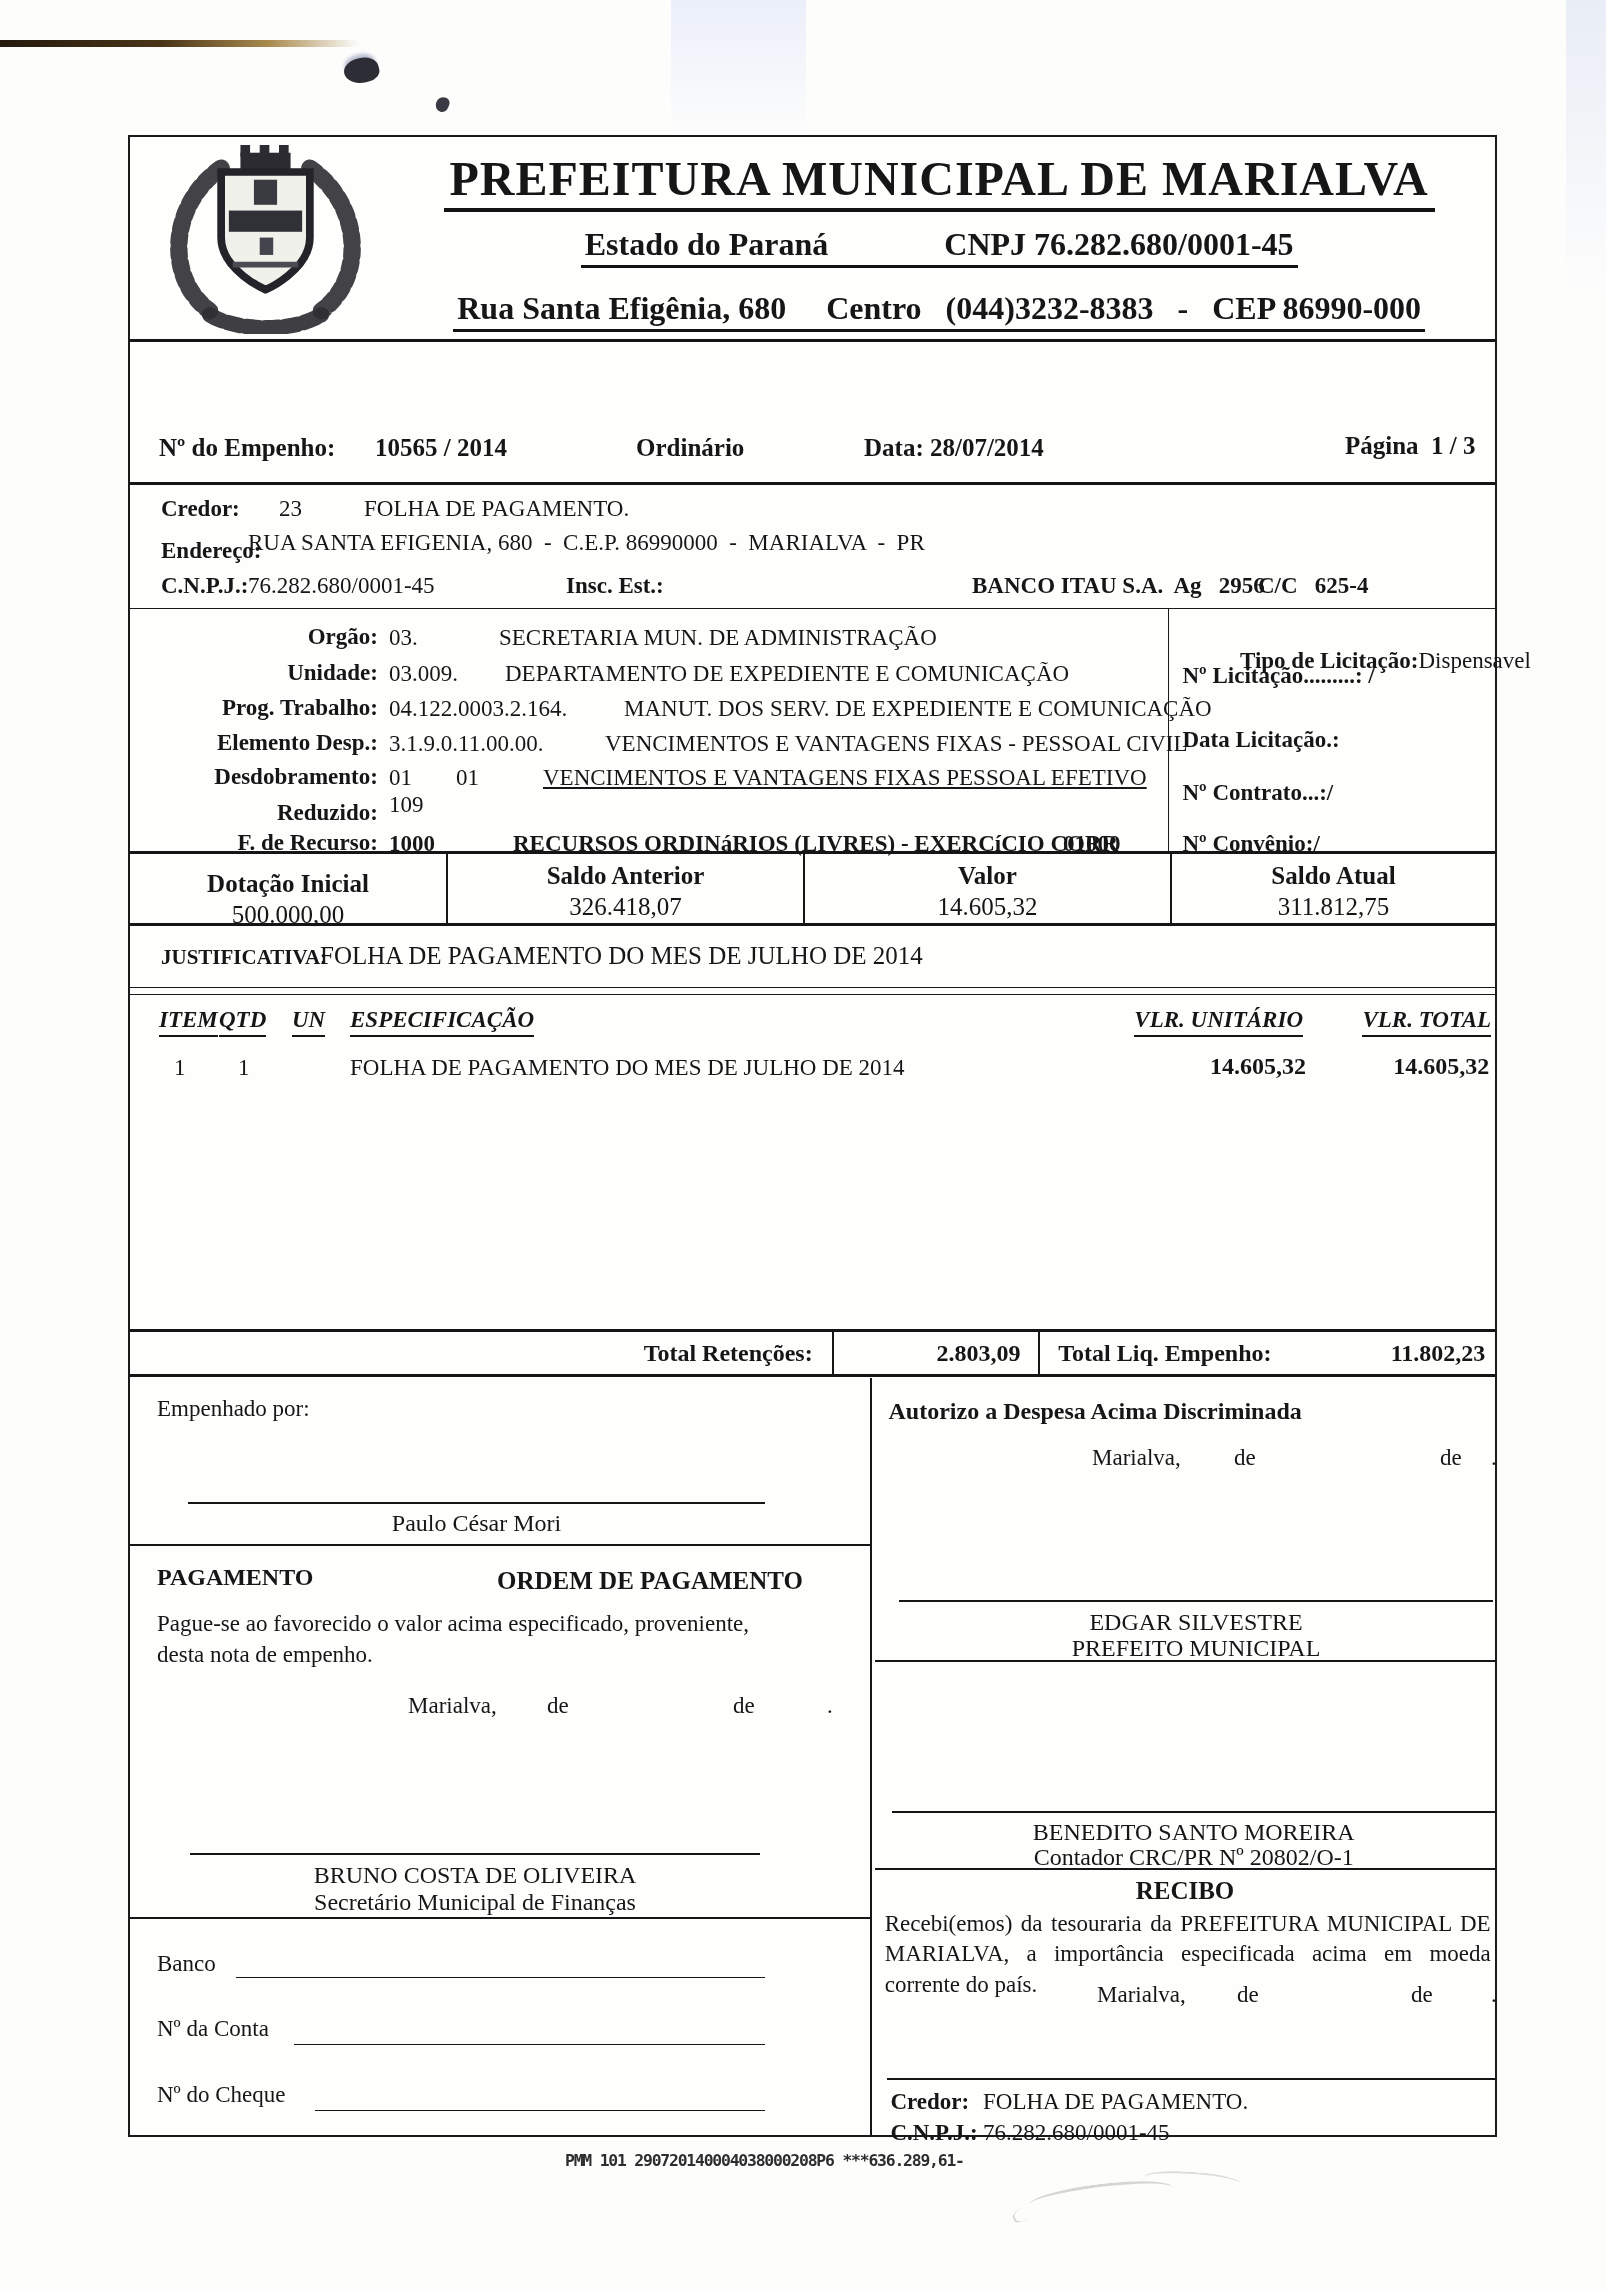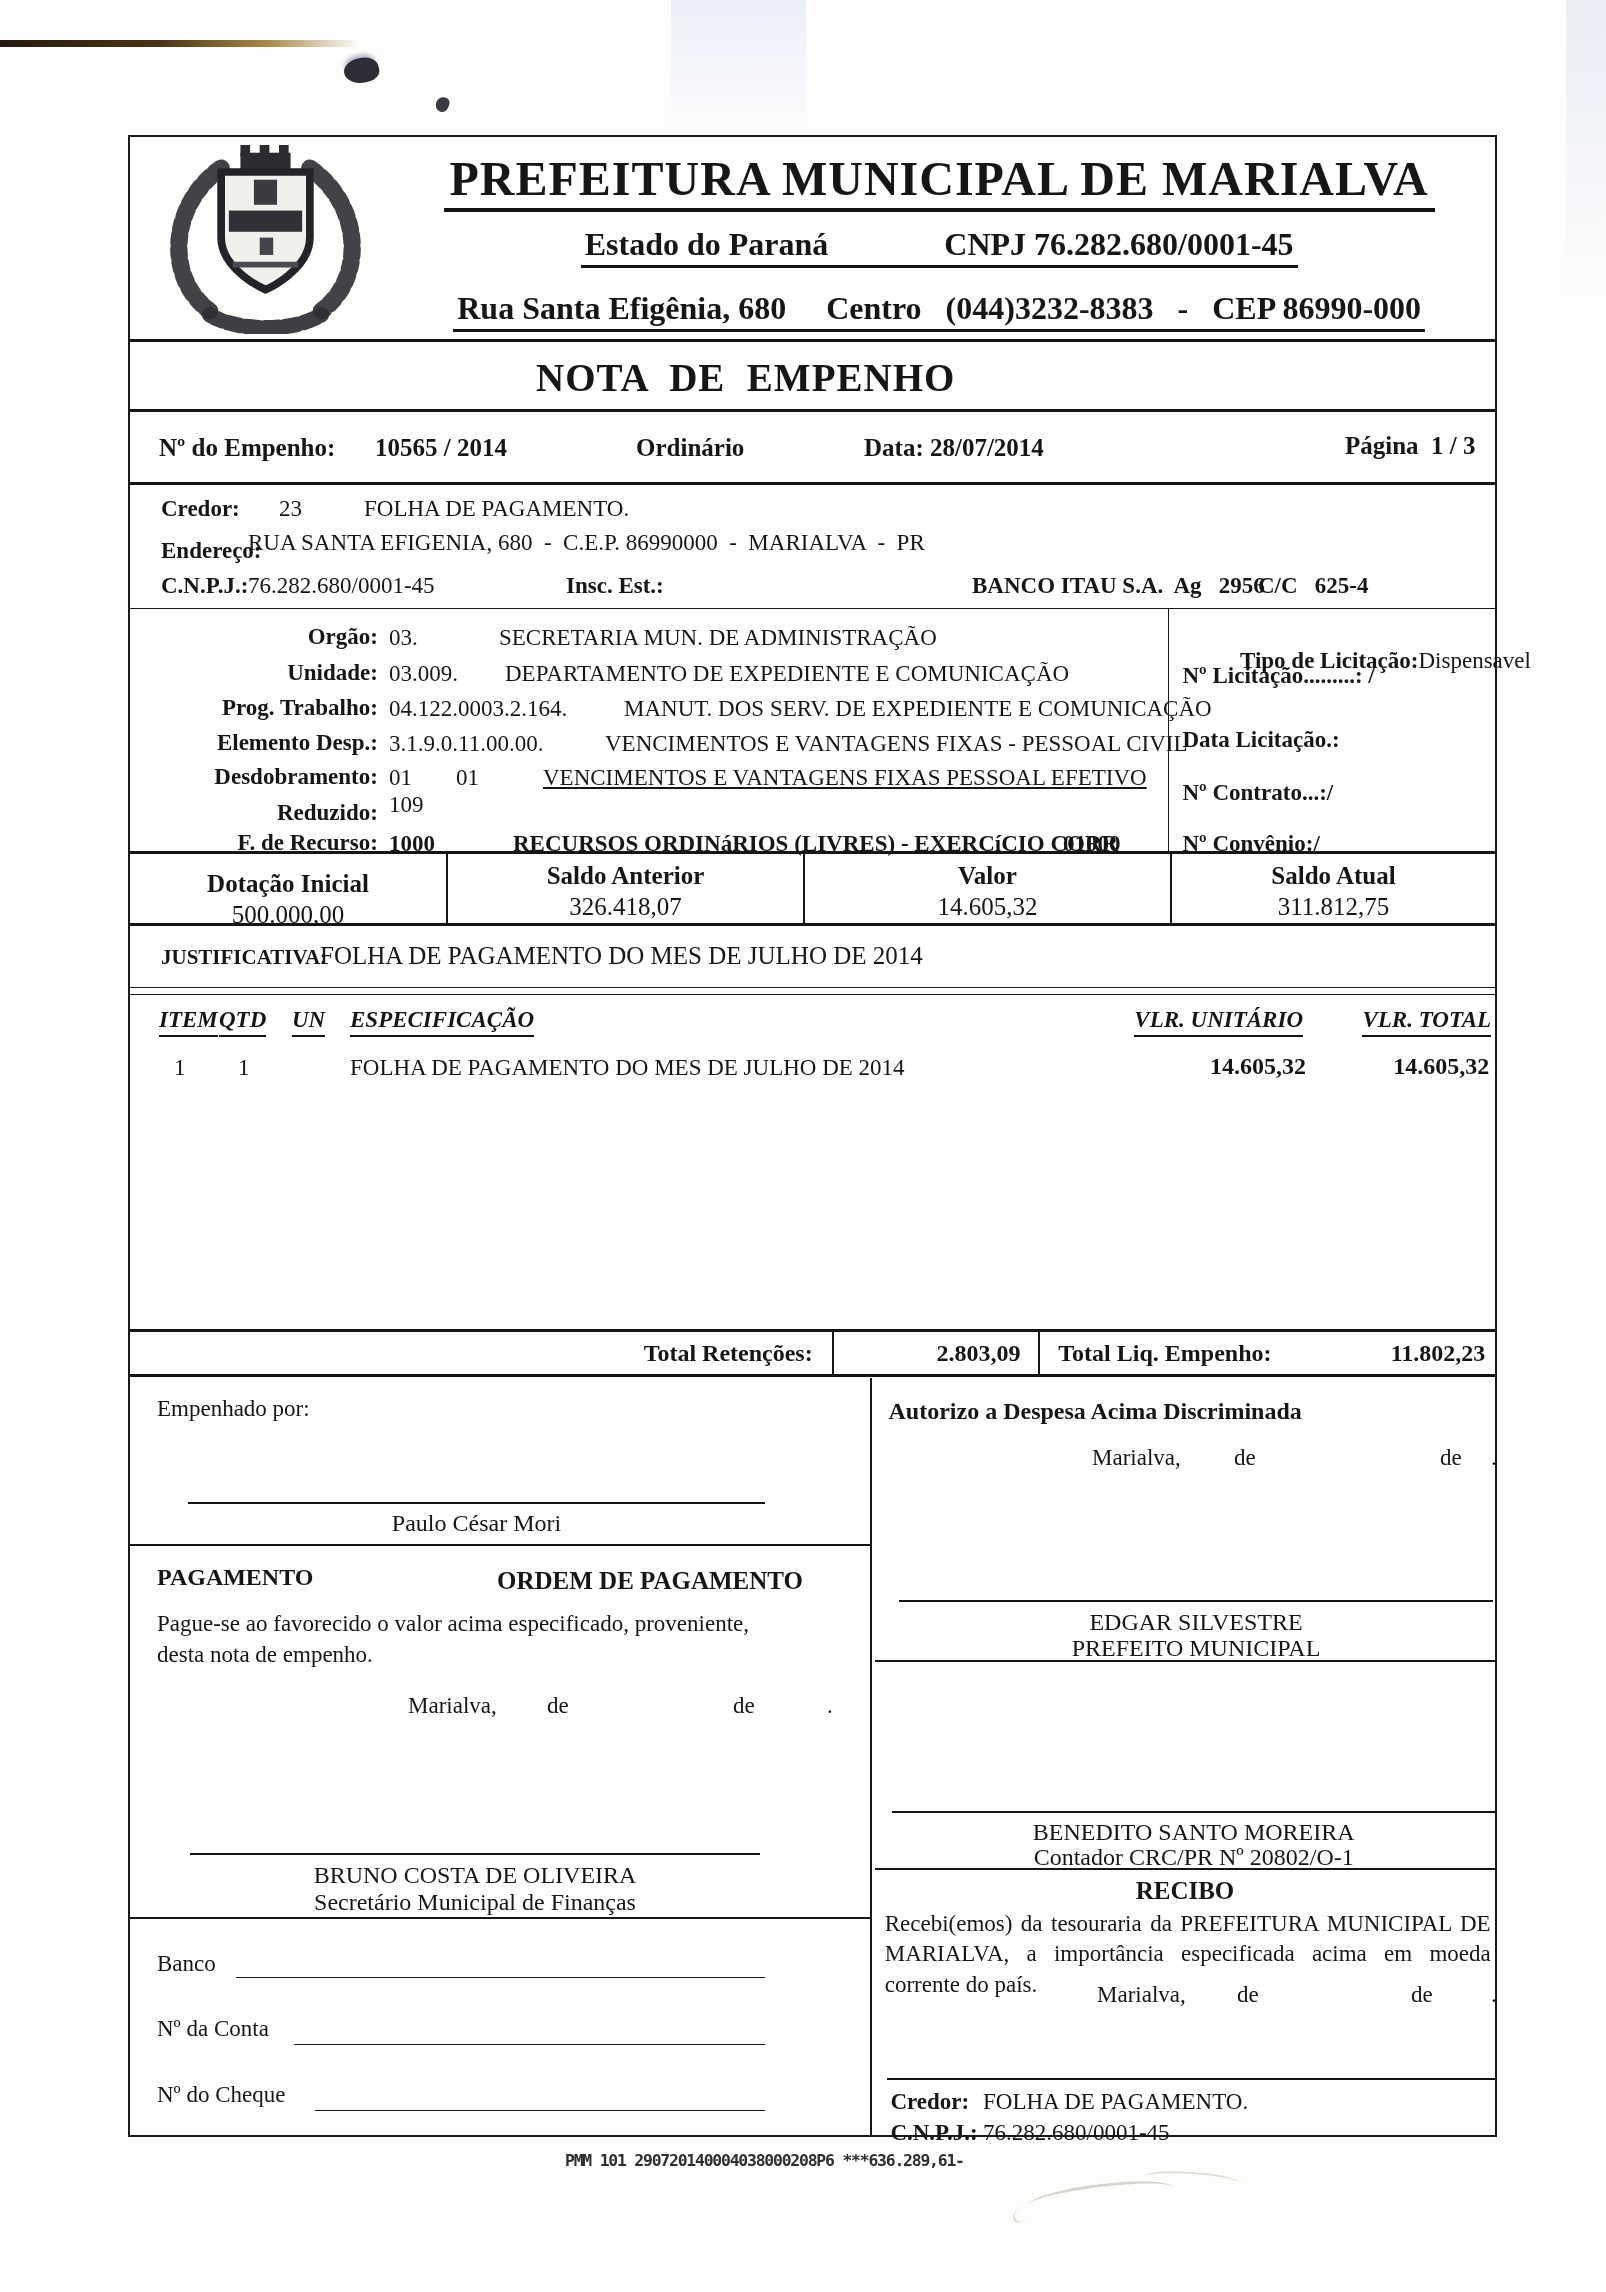--- a/index.html
+++ b/index.html
@@ -93,23 +93,20 @@
       <div class="hdr-titles" style="top:89px;">
         <span class="u-med" style="font-size:32px; font-weight:bold;">
           <span>Estado do Paraná</span><span style="display:inline-block;width:116px;"></span><span>CNPJ 76.282.680/0001-45</span>
         </span>
       </div>
       <div class="hdr-titles" style="top:153px;">
         <span class="u-med" style="font-size:32px; font-weight:bold; white-space:pre;">Rua Santa Efigênia, 680     Centro   (044)3232-8383   -   CEP 86990-000</span>
       </div>
     </div>
 
-    <div class="sec nota">
-      <span class="t b" style="left:406px; top:12.6px; font-size:39px; letter-spacing:1px;">NOTA  DE  EMPENHO</span>
-    </div>
 
     <div class="sec row-emp">
       <span class="t b" style="left:29px; top:21px; font-size:25px;">Nº do Empenho:</span>
       <span class="t b" style="left:245px; top:21px; font-size:25px;">10565 / 2014</span>
       <span class="t b" style="left:506px; top:21px; font-size:25px;">Ordinário</span>
       <span class="t b" style="left:734px; top:21px; font-size:25px;">Data: 28/07/2014</span>
       <span class="t b" style="left:1215px; top:19.3px; font-size:25px;">Página  1 / 3</span>
     </div>
 
     <div class="sec credor">

